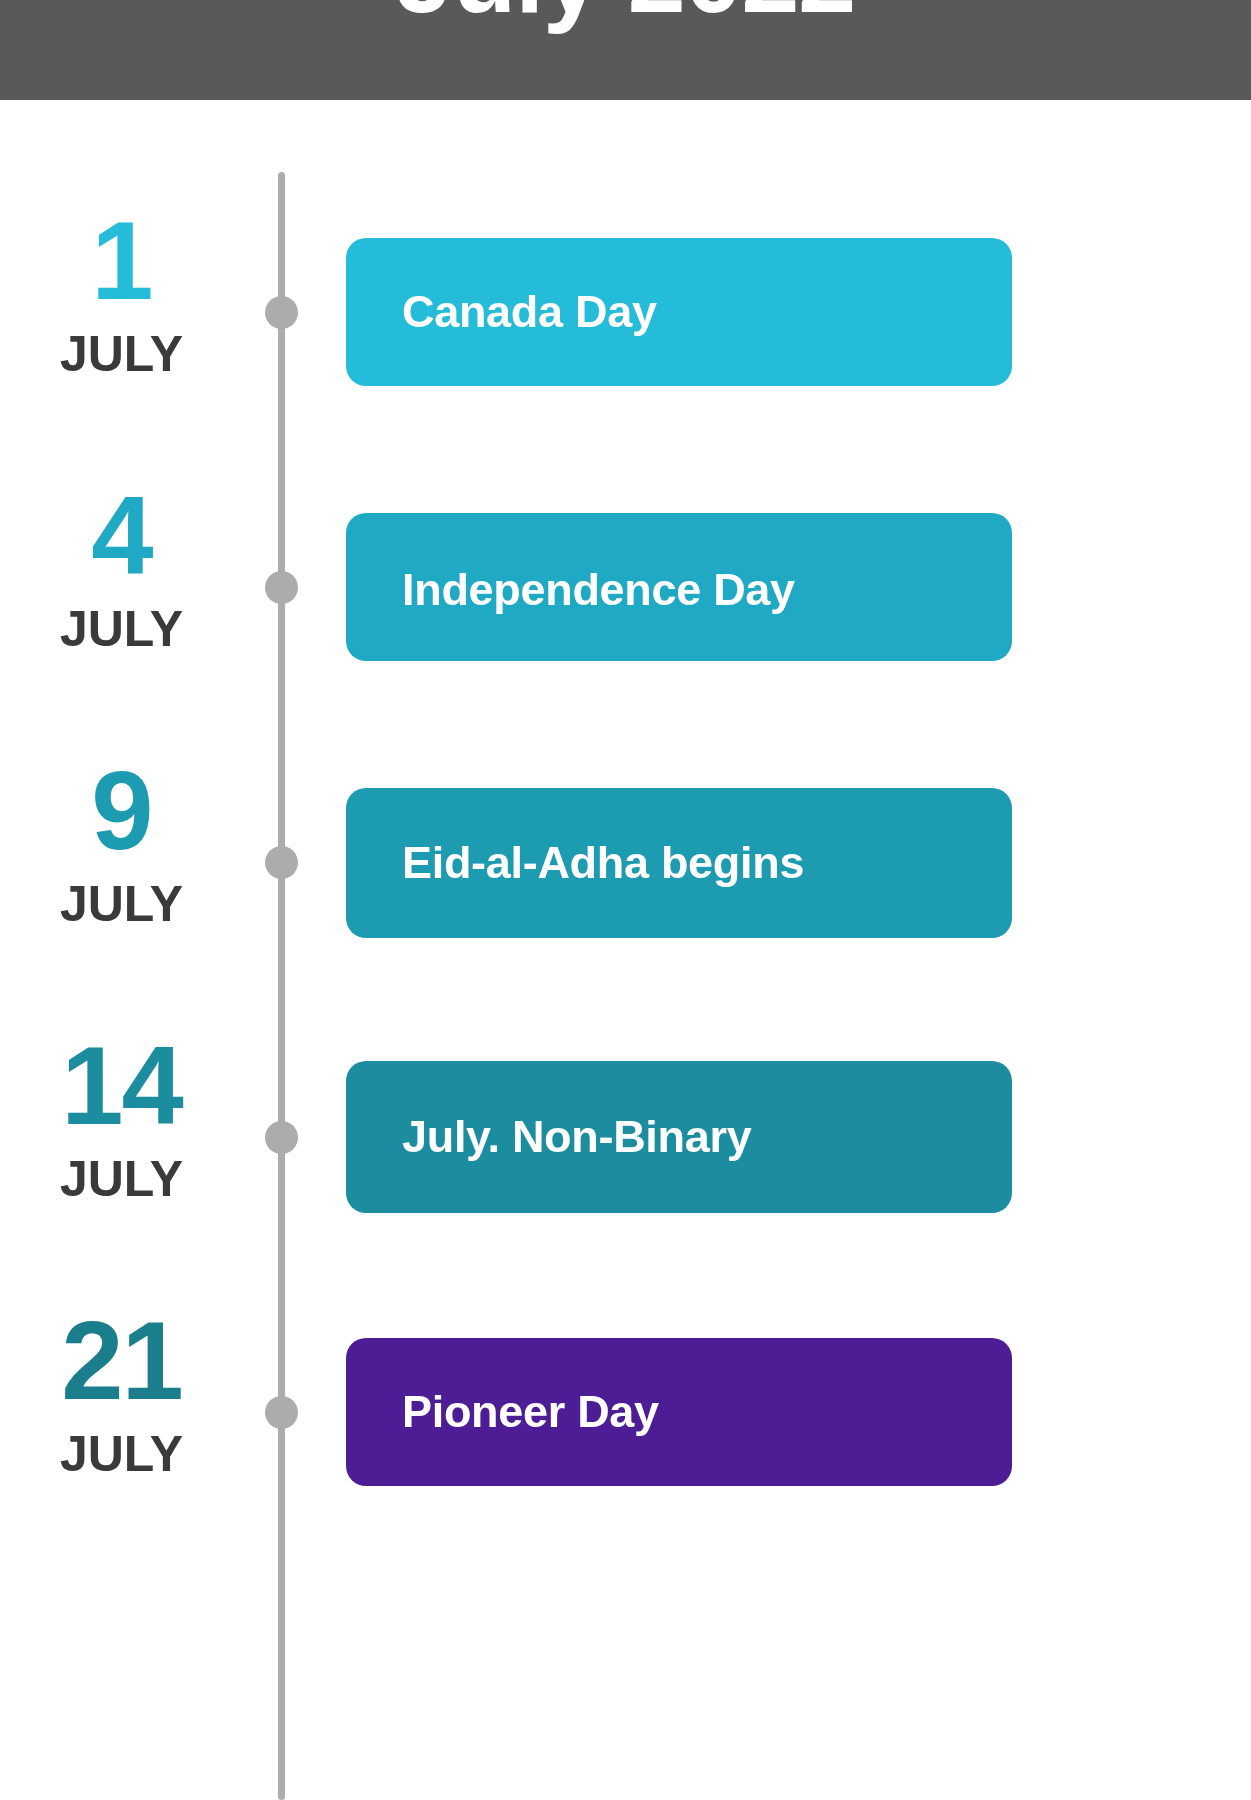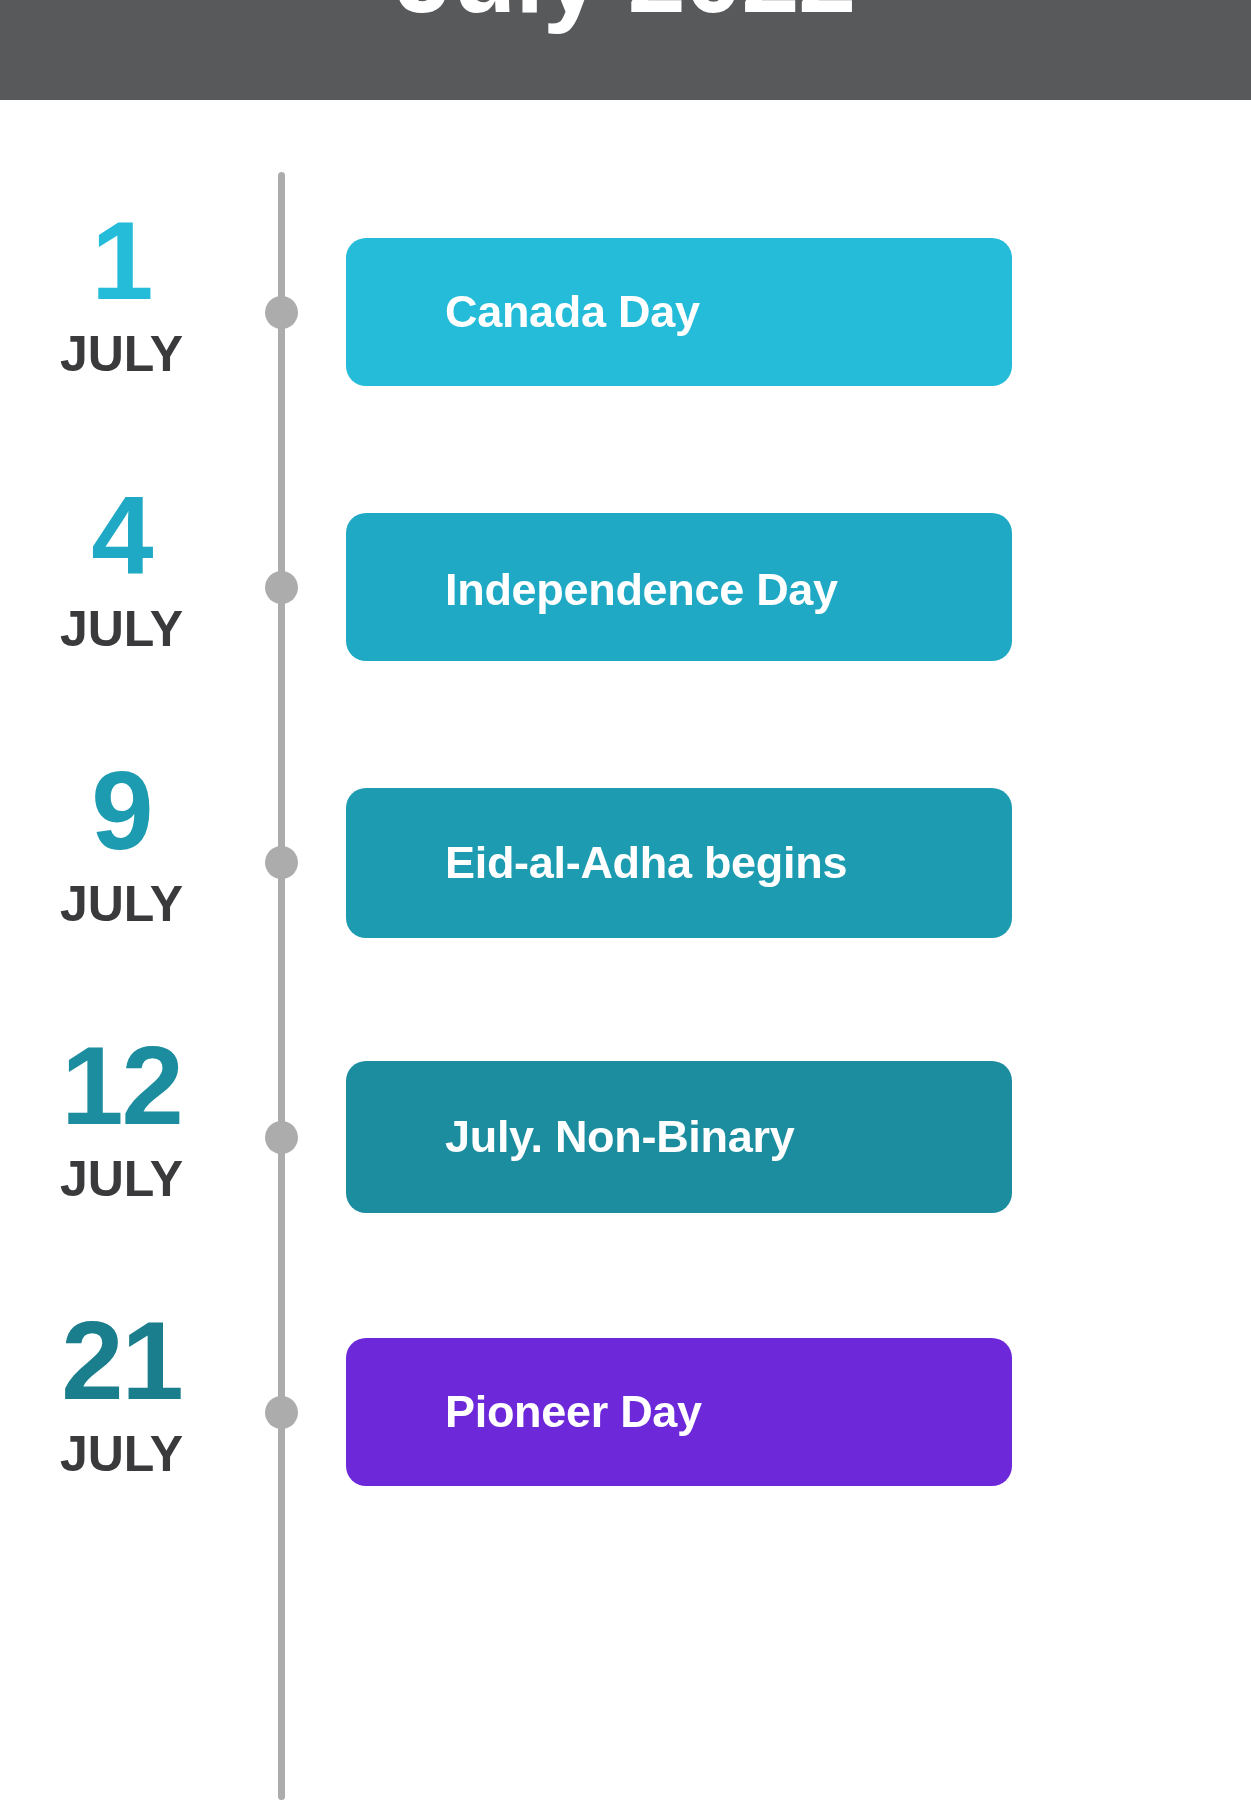--- a/index.html
+++ b/index.html
@@ -108,21 +108,20 @@
   }
 
   .card {
     position: absolute;
     left: 346px;
     width: 666px;
     border-radius: 20px;
     box-sizing: border-box;
     display: flex;
     align-items: center;
-    padding-left: 43px;
   }
   .card-label {
     color: #ffffff;
     font-size: 45px;
     font-weight: bold;
     line-height: 1.22;
     padding-left: 56px;
     padding-right: 28px;
     letter-spacing: -0.3px;
   }
@@ -162,34 +161,34 @@
           <div class="day-number" style="color: rgb(29, 155, 176);">9</div>
           <div class="month-label" style="color: rgb(58, 58, 60);">JULY</div>
         </div>
         <div class="dot" style="background: rgb(172, 172, 172);"></div>
         <div class="card" style="background: rgb(29, 155, 176); height: 150px; top: 66px;">
           <div class="card-label" style="color: rgb(255, 255, 255);">Eid-al-Adha begins</div>
         </div>
       </div>
       <div class="row" style="top: 897px;">
         <div class="date-block">
-          <div class="day-number" style="color: rgb(28, 141, 159);">12</div>
+          <div class="day-number" style="color: rgb(28, 141, 159);">14</div>
           <div class="month-label" style="color: rgb(58, 58, 60);">JULY</div>
         </div>
         <div class="dot" style="background: rgb(172, 172, 172);"></div>
         <div class="card" style="background: rgb(28, 141, 159); height: 152px; top: 64px;">
           <div class="card-label" style="color: rgb(255, 255, 255);">
             <div>July. Non-Binary</div>
           </div>
         </div>
       </div>
       <div class="row" style="top: 1172px;">
         <div class="date-block">
           <div class="day-number" style="color: rgb(26, 126, 140);">21</div>
           <div class="month-label" style="color: rgb(58, 58, 60);">JULY</div>
         </div>
         <div class="dot" style="background: rgb(172, 172, 172);"></div>
-        <div class="card" style="background: #6d28d9; height: 148px; top: 66px;">
+        <div class="card" style="background: #4c1d95; height: 148px; top: 66px;">
           <div class="card-label" style="color: rgb(255, 255, 255);">Pioneer Day</div>
         </div>
       </div>
     </div>
 </div>
 
 </body></html>

